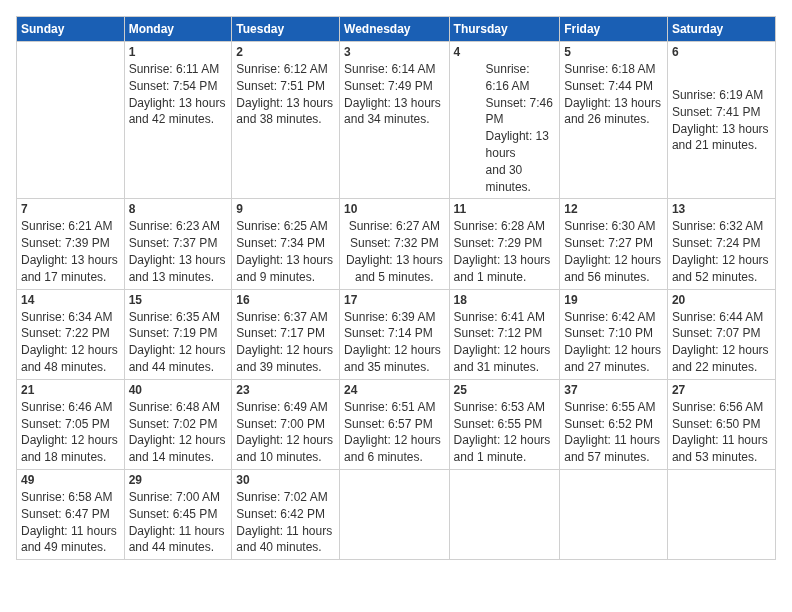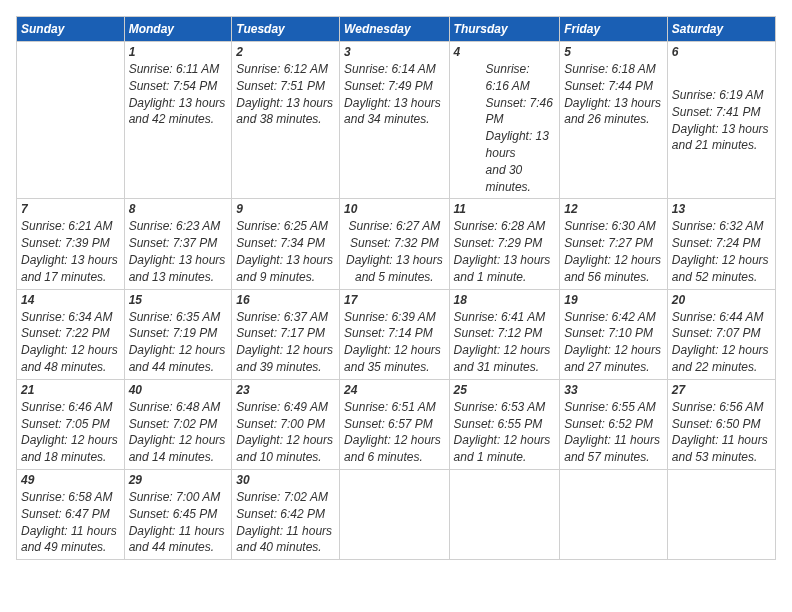--- a/index.html
+++ b/index.html
@@ -45,21 +45,20 @@
       font-weight: normal;
     }
     .location {
       font-size: 15px;
       color: #555;
     }
     .calendar {
       width: 100%;
       border-collapse: collapse;
       font-size: 11px;
-      font-style: italic;
     }
     .calendar th {
       background-color: #1a5fb4;
       color: #fff;
       padding: 5px 4px;
       text-align: left;
       font-size: 12px;
       font-weight: bold;
       border: 1px solid #ccc;
     }
@@ -281,21 +280,21 @@
 and 6 minutes.</div>
           </td>
           <td>
             <div class="day-number">25</div>
             <div class="day-info" style="white-space: pre-line;">Sunrise: 6:53 AM
 Sunset: 6:55 PM
 Daylight: 12 hours
 and 1 minute.</div>
           </td>
           <td>
-            <div class="day-number">33</div>
+            <div class="day-number">37</div>
             <div class="day-info" style="white-space: pre-line;">Sunrise: 6:55 AM
 Sunset: 6:52 PM
 Daylight: 11 hours
 and 57 minutes.</div>
           </td>
           <td>
             <div class="day-number">27</div>
             <div class="day-info" style="white-space: pre-line;">Sunrise: 6:56 AM
 Sunset: 6:50 PM
 Daylight: 11 hours

